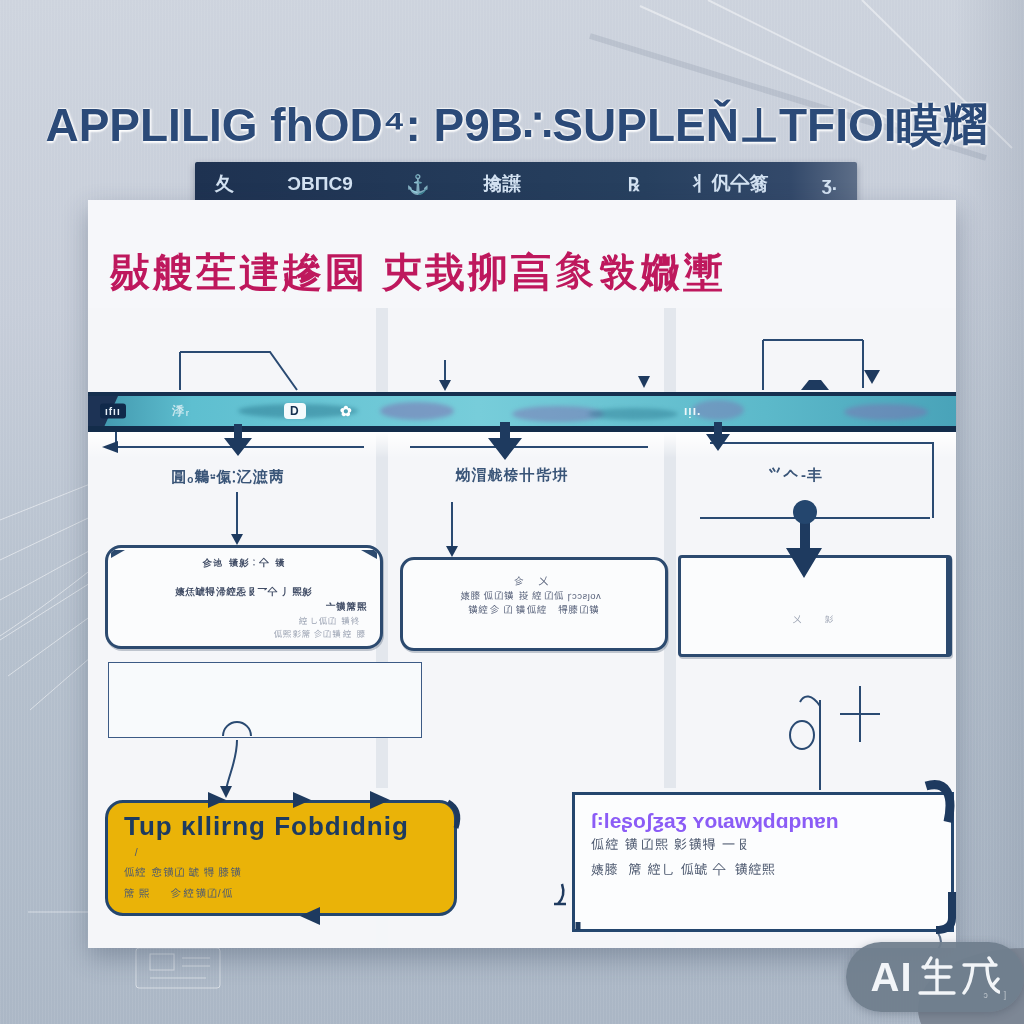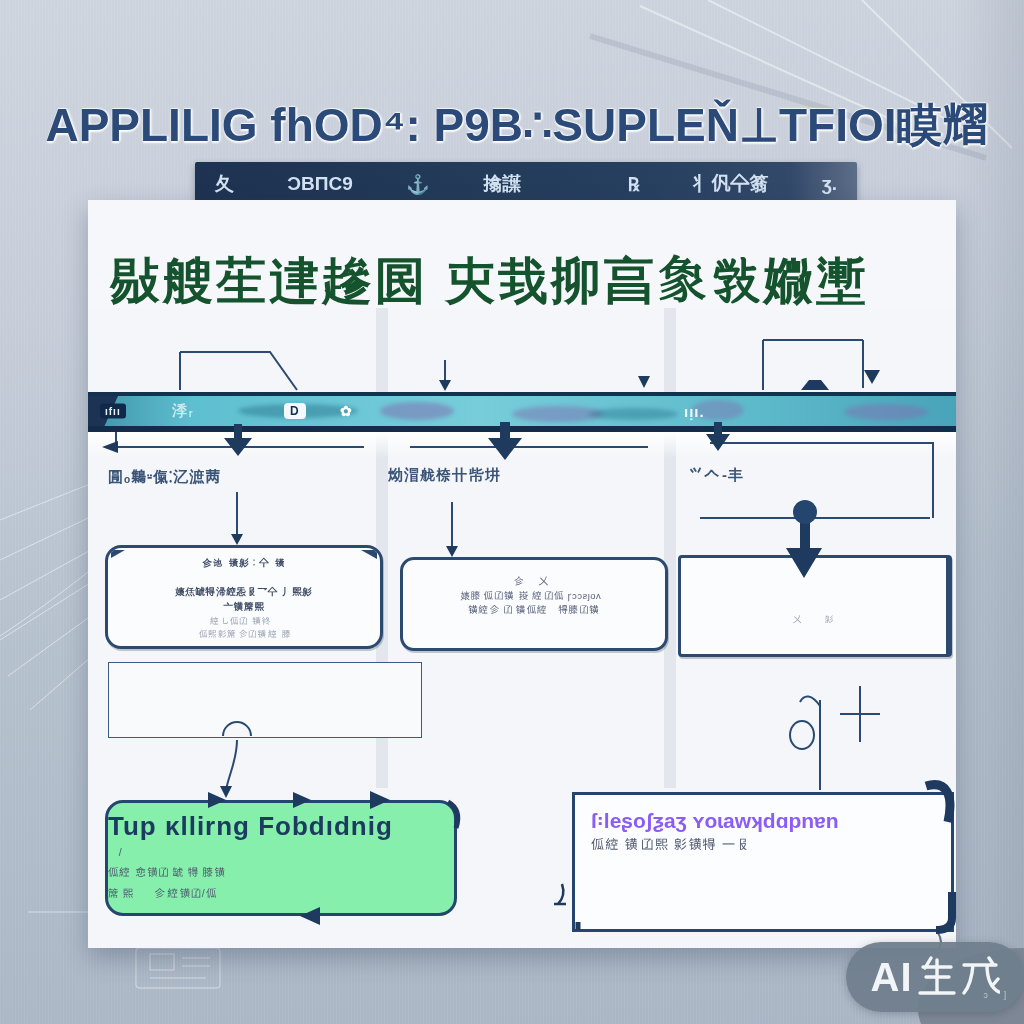--- a/index.html
+++ b/index.html
@@ -28,72 +28,72 @@
 
   .panel{position:absolute;left:88px;top:200px;width:868px;height:748px;z-index:4;
     background:#e3e7ed;box-shadow:0 10px 24px rgba(40,55,80,.32),inset 0 0 0 1px rgba(255,255,255,.55)}
   .band-top{position:absolute;left:0;top:0;width:868px;height:108px;background:#f6f7fa}
   .band-bottom{position:absolute;left:0;top:588px;width:868px;height:160px;background:#f4f6f9}
   .colcard{position:absolute;top:108px;bottom:0;background:#f5f6f9}
   .cc0{left:0;width:288px}.cc1{left:300px;width:276px}.cc2{left:588px;width:280px}
   .glow{position:absolute;left:0;top:232px;width:868px;height:26px;
     background:linear-gradient(180deg,#ffffff,rgba(255,255,255,0));z-index:2}
 
-  .heading{position:absolute;left:22px;top:40px;z-index:3;font-size:50px;font-weight:800;
-    color:#14532d;letter-spacing:3px;white-space:nowrap}
+  .heading{position:absolute;left:22px;top:40px;z-index:3;font-size:40px;font-weight:800;
+    color:#be185d;letter-spacing:3px;white-space:nowrap}
   .midtop{position:absolute;left:332px;top:126px;width:232px;z-index:3;text-align:center;
     font-size:16px;font-weight:700;color:#35517a;letter-spacing:1px;white-space:nowrap}
 
   .bar{position:absolute;left:0;top:192px;width:868px;height:40px;z-index:3;box-sizing:border-box;
     border-top:4px solid #16304f;border-bottom:6px solid #132c4a;
     background:linear-gradient(90deg,#3f93aa,#5ebfd0 12%,#77cdda 45%,#5cb9ca 78%,#49a3b9)}
   .bar::before{content:"";position:absolute;left:0;top:0;width:30px;height:30px;background:#1d3355;
     clip-path:polygon(0 0,100% 0,55% 100%,0 100%)}
   .blob{position:absolute;border-radius:50%;filter:blur(2px)}
   .bp1{left:292px;top:6px;width:74px;height:18px;background:rgba(126,114,178,.55)}
   .bp2{left:424px;top:10px;width:92px;height:16px;background:rgba(126,114,178,.5)}
   .bp3{left:604px;top:4px;width:52px;height:20px;background:rgba(126,114,178,.45)}
   .bp4{left:756px;top:8px;width:84px;height:16px;background:rgba(126,114,178,.5)}
   .bt1{left:150px;top:8px;width:120px;height:14px;background:rgba(36,110,135,.45)}
   .bt2{left:500px;top:12px;width:90px;height:12px;background:rgba(36,110,135,.4)}
-  .bar-item{position:absolute;top:50%;transform:translateY(-50%);font-size:15px;color:#eef7fa;
+  .bar-item{position:absolute;top:50%;transform:translateY(-50%);font-size:12px;color:#eef7fa;
     font-weight:700;letter-spacing:1px;white-space:nowrap}
   .chip{background:#10294a;color:#e8f2fa;padding:2px 5px;border-radius:3px;font-size:10px}
   .chip-light{background:#f4fafc;color:#14304f;border-radius:4px;padding:1px 6px;font-weight:800;font-size:12px}
   .faint{opacity:.75}
   .bi0{left:12px}.bi1{left:84px}.bi2{left:196px}.bi3{left:252px;font-size:14px;color:#fff}
   .bi4{left:318px;color:#dfd8f2;opacity:.8}.bi5{left:596px}.bi6{left:712px}.bi7{left:816px;opacity:.6}
 
   .connect{position:absolute;left:0;top:0;width:868px;height:748px;z-index:6;pointer-events:none}
 
   .clabel{position:absolute;top:266px;z-index:3;font-size:15px;font-weight:700;color:#3a5578;
-    letter-spacing:1px;text-align:left;white-space:nowrap}
+    letter-spacing:1px;text-align:center;white-space:nowrap}
   .cl0{left:20px;width:240px}.cl1{left:300px;width:250px}.cl2{left:600px;width:215px}
 
   .fbox{position:absolute;background:#fbfcfd;border:3px solid #2c4a6f;z-index:5;box-sizing:border-box;
     box-shadow:1px 2px 0 rgba(30,50,80,.25);padding:8px 13px;text-align:center;overflow:hidden}
   .fb0{left:17px;top:345px;width:278px;height:104px;border-radius:16px}
   .fb1{left:312px;top:357px;width:268px;height:94px;border-radius:14px}
   .fb2{left:590px;top:355px;width:274px;height:102px;border-radius:4px;border-right-width:6px}
   .fb0::before{content:"";position:absolute;right:3px;top:2px;border-left:16px solid transparent;border-top:9px solid #2c4a6f}
   .fb0::after{content:"";position:absolute;left:3px;top:2px;border-right:14px solid transparent;border-top:8px solid #2c4a6f}
   .tline{font-size:9.5px;color:#57617a;letter-spacing:.5px;line-height:1.55;white-space:nowrap;overflow:hidden}
   .dim{color:#9aa2b2}.strong{color:#414d66;font-weight:700}
-  .small{font-size:8.5px}.tleft{text-align:center}
+  .small{font-size:8.5px}.tleft{text-align:right}
   .gap6{height:6px}.gap18{height:18px}
 
   .sframe{position:absolute;left:20px;top:462px;width:312px;height:74px;z-index:5;
     border:1.5px solid #3c5a85;background:#f8fafc}
   .slabel{font-size:16px;font-weight:800;color:#33507a;letter-spacing:2px;text-align:center;white-space:nowrap}
   .s0{display:block;margin-top:18px}
   .s1{position:absolute;left:310px;top:492px;width:260px;z-index:5}
   .s2{position:absolute;left:598px;top:492px;width:225px;z-index:5}
 
   .blbox{position:absolute;left:17px;top:600px;width:352px;height:116px;z-index:5;box-sizing:border-box;
-    border:3.5px solid #24466e;border-radius:18px;background:#86efac;padding:8px 0;overflow:hidden}
+    border:3.5px solid #24466e;border-radius:18px;background:#eab308;padding:8px 16px;overflow:hidden}
   .bl-title{font-size:26px;font-weight:800;color:#1d3b60;letter-spacing:1px;white-space:nowrap}
   .bl-line{font-size:10.5px;color:#4e5a70;letter-spacing:.6px;line-height:1.95;white-space:nowrap;overflow:hidden}
 
   .brbox{position:absolute;left:484px;top:592px;width:382px;height:140px;z-index:5;box-sizing:border-box;
     border:3px solid #24466e;background:#fcfdfe;padding:5px 16px;overflow:hidden}
   .br-pre{font-size:10px;font-weight:700;color:#46536c;letter-spacing:1px;margin-left:18px}
   .br-title{font-size:21px;font-weight:800;color:#8b5cf6;letter-spacing:0;white-space:nowrap;margin-top:-2px}
   .br-line{font-size:13px;color:#4e5a70;letter-spacing:.6px;line-height:1.9;white-space:nowrap;overflow:hidden}
 
   .wm-ellipse{position:absolute;left:918px;top:948px;width:210px;height:122px;z-index:8;
@@ -205,20 +205,21 @@
     <div class="bl-title">Tup ᴋllirng Fobdıdnig</div>
     <div class="bl-line">𪎨𤱊⸱㐅㫡⸚⸱㴆𨰻𥐤 ⸓㘱/㩫𠬝㣠𤋮⸚𦀾𢵦𤸽㘸㣖⹀⸚</div>
     <div class="bl-line">𠇗𦁈⸱⸚𤺃 㥐⸱𨱑𠙶𠶷⸚𥽌𠨻𦝐𧇍 𢆸𤙰 𦡀𠆼𤀮𨱑⸱⹁</div>
     <div class="bl-line">𥱊𤸽𠗅⸚𠘶⸒⸚𤋮𥐟⸍ ⸱ ⸱⸚𠆮𤀁⸱ ⸚𣐻⁚ 㐱𢑐𩏪𤺃𦁈𥐤𠶷𨱑𠙶/⸚𠇗⹁</div>
   </div>
 
   <div class="brbox">
     <div class="br-pre">𢆸𧇚</div>
     <div class="br-title">ſ꞉leʂoʃƺaʒ ʏoɩaᴡ𢴦ʞdɑpnɐn</div>
     <div class="br-line">𠇗𤺃𦁈𠨻 𥐟⸚𨱑𤸽𦝐⸱𥽌𠙶𠶷𤋮 𢆸𠆼㣐⸚𤀮𨱑𤙰𠗅𢵦 ⸚一𠘶𥐤𠬝𩏪</div>
+    <div class="br-line">㜵𦡀 𤀁⸚ 𠶷𥱊 ⸱𤺃𦁈⁚㇟ ⸒⸚𠇗𧇍 𢑐㐃𠆮𤸽𦝐𥐟𠨻⸱ ⸚𨱑𦁈𤋮𤀮⹁</div>
     <div class="br-line">𥐤𠙶⸚𠗅𢆸𥽌 𤺃𠆼⸚𨱑𠶷⸍⸚⸱ ⸚ 𤀁𦁈⸓𠘶 𢵦𤸽𠇗𦝐𤙰𦡀𠨻𥱊⸚𩏪</div>
   </div>
 
   <svg class="connect" viewBox="0 0 868 748">
     <g stroke="#2a4a72" stroke-width="2" fill="none">
       <path d="M92,152 H182 L209,190 M92,152 V190"></path>
       <path d="M357,160 V180"></path>
       <path d="M675,140 H775 M675,140 V190 M775,140 V188"></path>
       <path d="M28,247 H276 M28,232 V247"></path>
       <path d="M322,247 H560"></path>

